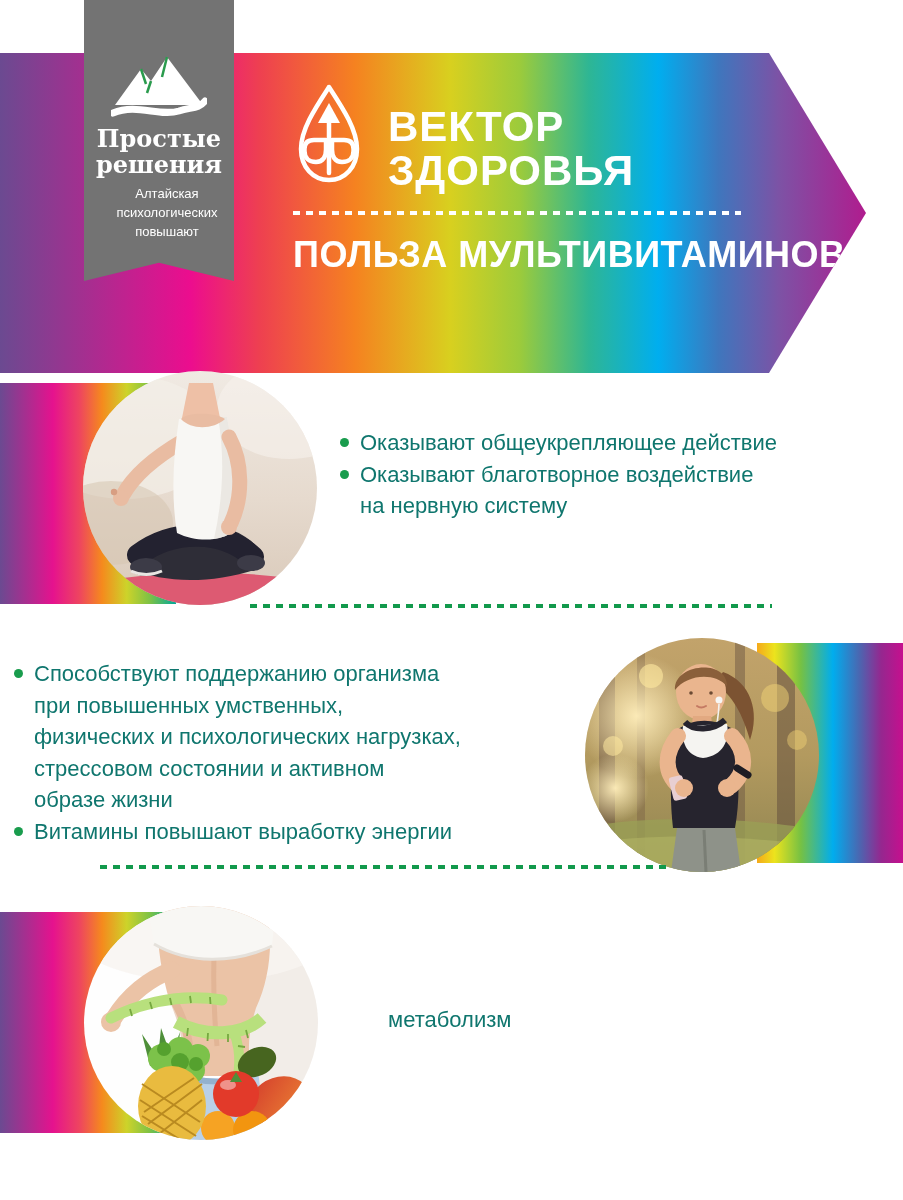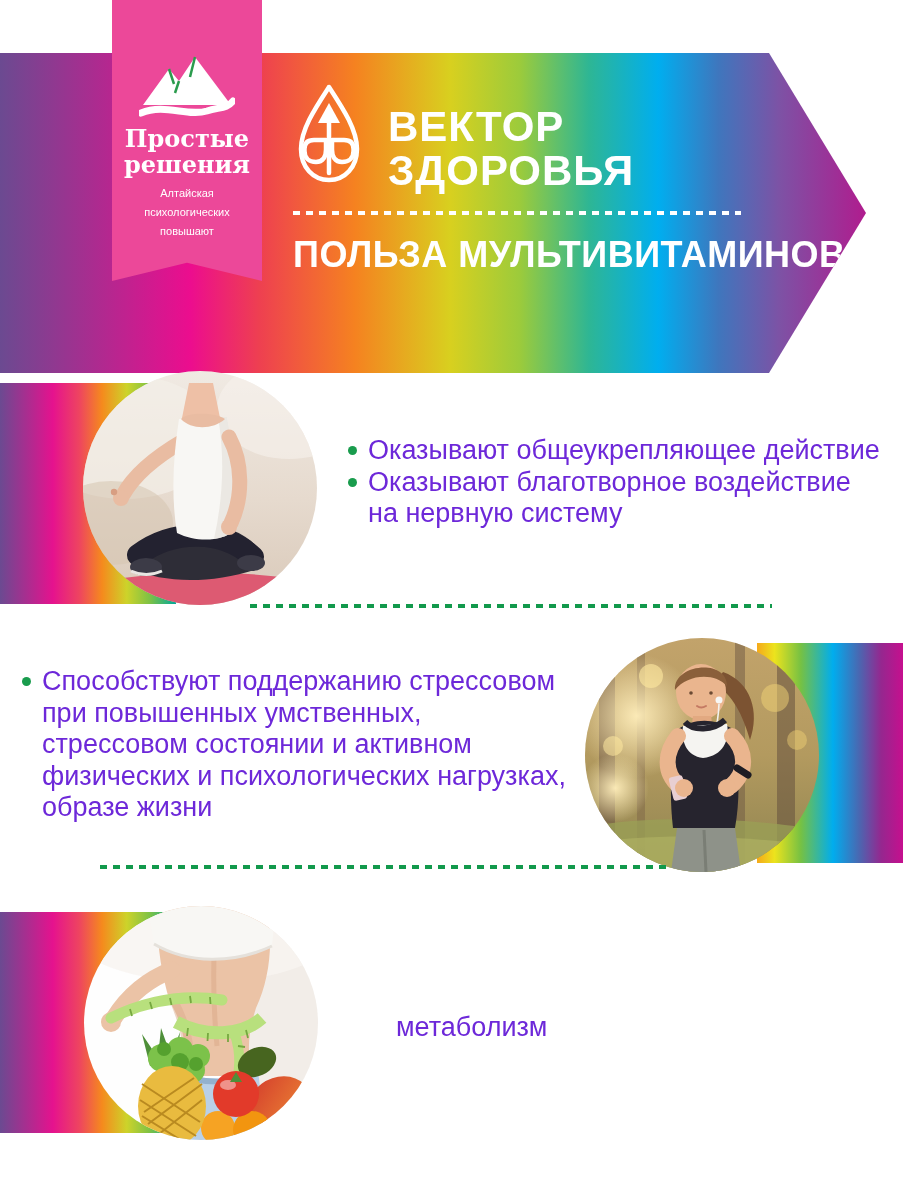--- a/index.html
+++ b/index.html
@@ -23,31 +23,31 @@
   .white-dotted{
     position:absolute;left:293px;top:158px;width:448px;height:4px;
     background:repeating-linear-gradient(90deg,#fff 0 7px,transparent 7px 13px);
   }
   .banner-title{
     position:absolute;left:293px;top:181px;color:#fff;font-weight:bold;
     font-size:36px;letter-spacing:.5px;white-space:nowrap;
   }
   
   .ribbon{
-    position:absolute;left:112px;top:0;width:150px;height:281px;background:#ec4899;
+    position:absolute;left:84px;top:0;width:150px;height:281px;background:#737373;
     clip-path:polygon(0 0,100% 0,100% 100%,50% 93.5%,0 100%);
     color:#fff;text-align:center;
   }
   .mountains{position:absolute;left:27px;top:50px;width:96px;height:74px;}
   .ribbon-name{
     position:absolute;top:126px;width:100%;
     font-family:"DejaVu Serif","Liberation Serif",serif;
     font-weight:bold;font-size:24px;line-height:26px;
   }
-  .ribbon-tagline{position:absolute;top:184px;width:100%;font-size:11px;line-height:19px;}
+  .ribbon-tagline{position:absolute;top:184px;width:100%;font-size:13px;line-height:19px;padding-left:8px;}
   
   .strip{position:absolute;}
   .strip-1,.strip-3{
     width:176px;height:221px;left:0;
     background:linear-gradient(90deg,#6b4a91 0%,#e5128e 30%,#ee4460 45%,
       #f58a1d 58%,#cdd32a 72%,#7ec245 85%,#00a89b 100%);
   }
   .strip-1{top:383px;}
   .strip-3{top:912px;}
   .strip-2{
@@ -63,22 +63,22 @@
   .photo-3{left:84px;top:906px;}
   
   .sep{
     position:absolute;height:4px;
     background:repeating-linear-gradient(90deg,#12994c 0 7px,transparent 7px 13px);
   }
   .sep-1{left:250px;top:604px;width:522px;}
   .sep-2{left:100px;top:865px;width:572px;}
   
   .bullets{
-    position:absolute;margin:8px;padding:0;list-style:none;color:#6d28d9;
-    font-size:27px;line-height:31.5px;white-space:nowrap;
+    position:absolute;margin:0;padding:0;list-style:none;color:#0f766e;
+    font-size:22px;line-height:31.5px;white-space:nowrap;
   }
   .bullets li{display:flex;align-items:center;}
   .dot{width:9px;height:9px;border-radius:50%;background:#199c4d;margin-right:11px;flex:none;}
   .bullets li.cont{padding-left:20px;}
   .bullets-1{left:340px;top:427px;}
   .bullets-2{left:14px;top:658px;}
   .bullets-3{left:368px;top:1004px;}
 </style>
 </head>
 <body>
@@ -211,33 +211,37 @@
       <path d="M147,98 C162,114 162,134 146,148" stroke="#eab58e" stroke-width="16" fill="none" stroke-linecap="round"></path>
       <circle cx="142" cy="150" r="9" fill="#eab58e"></circle>
       <path d="M152,130 L163,137" stroke="#1d1c24" stroke-width="7" stroke-linecap="round"></path>
       <path d="M92,190 L150,190 L156,234 L86,234 Z" fill="#8e9289"></path>
       <path d="M119,192 L121,234" stroke="#7a7e75" stroke-width="3"></path>
     </svg>
   </figure>
   <ul class="bullets bullets-2">
     <li>
         <span class="dot"></span>
-        <span>Способствуют поддержанию стрессовом</span>
+        <span>Способствуют поддержанию организма</span>
       </li>
     <li class="cont">
         <span>при повышенных умственных,</span>
       </li>
     <li class="cont">
+        <span>физических и психологических нагрузках,</span>
+      </li>
+    <li class="cont">
         <span>стрессовом состоянии и активном</span>
       </li>
     <li class="cont">
-        <span>физических и психологических нагрузках,</span>
-      </li>
-    <li class="cont">
         <span>образе жизни</span>
+      </li>
+    <li>
+        <span class="dot"></span>
+        <span>Витамины повышают выработку энергии</span>
       </li>
   </ul>
   <div class="sep sep-2"></div>
 
   <div class="strip strip-3"></div>
   <figure class="photo photo-3" style="margin:0">
     <svg viewBox="0 0 234 234">
       <defs>
         <linearGradient id="g-mango" x1="0" y1="0" x2="1" y2="1">
           <stop offset="0" stop-color="#d33a2c"></stop>

